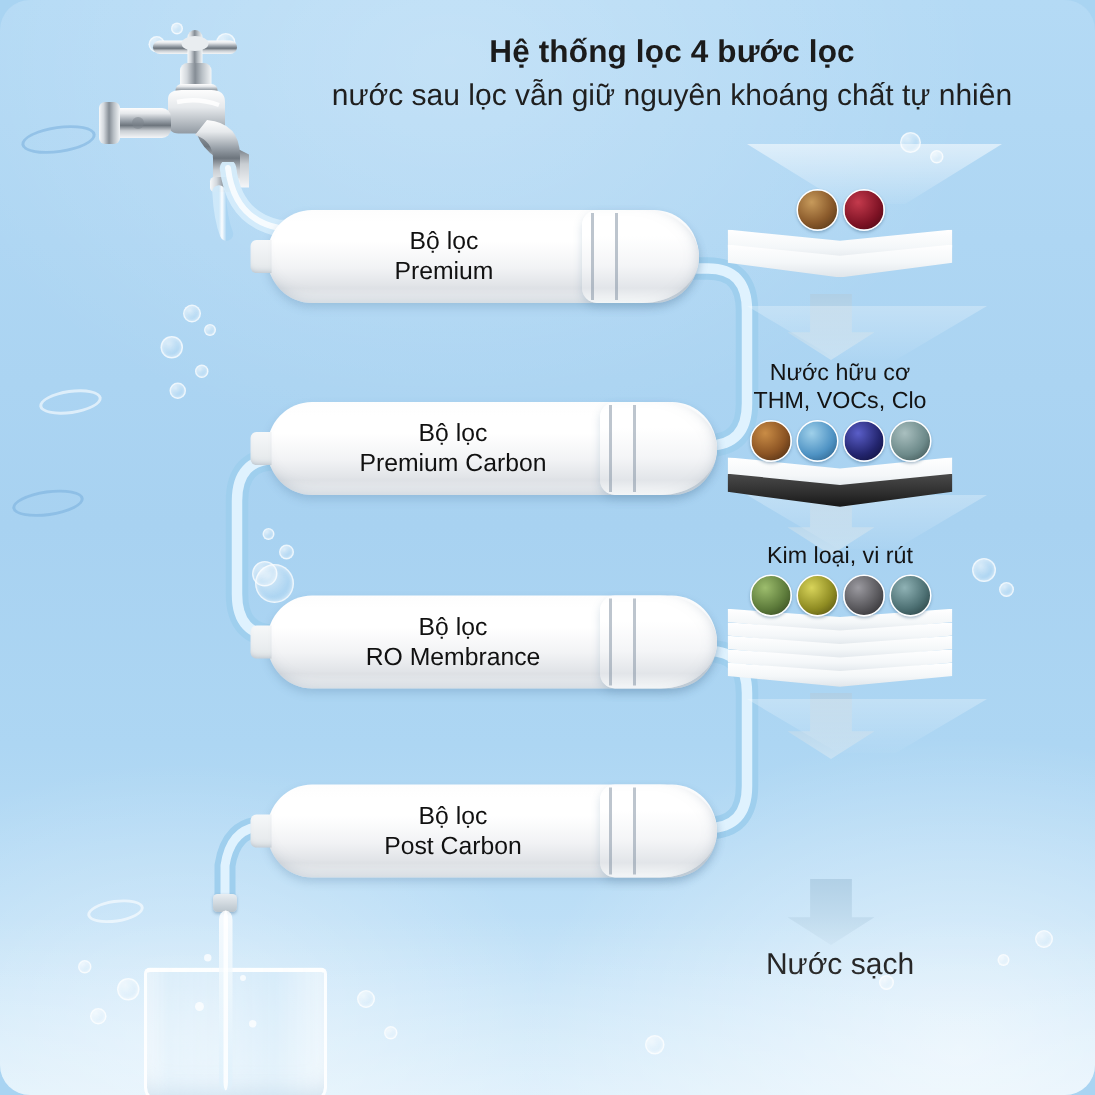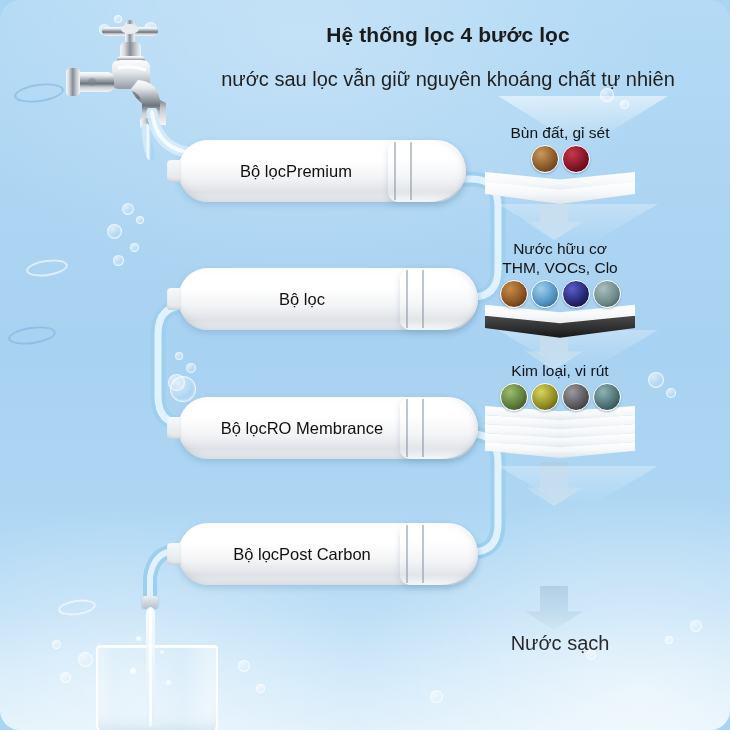--- a/index.html
+++ b/index.html
@@ -23,41 +23,41 @@
        border:1px solid rgba(255,255,255,.75);
        background:radial-gradient(circle at 34% 30%, rgba(255,255,255,.55), rgba(255,255,255,.05) 60%, rgba(255,255,255,.18));
        box-shadow:inset 0 0 3px rgba(255,255,255,.6);}
   .ring{position:absolute;border-radius:50%;border:2px solid rgba(120,175,220,.55);
         background:transparent;transform:rotate(-8deg);}
   .ring.t{border-color:rgba(255,255,255,.6);}
 
   
   .title-wrap{position:absolute;left:170px;top:22px;width:556px;text-align:center;}
   .t1{font-size:21px;font-weight:bold;color:#1b1b1b;letter-spacing:.1px;line-height:1.25;}
-  .t2{font-size:20px;color:#1f1f1f;line-height:1.3;margin-top:18px;}
+  .t2{font-size:20px;color:#1f1f1f;line-height:1.3;margin-top:3px;}
 
   
   .faucet{position:absolute;left:62px;top:18px;width:150px;height:150px;}
 
   
   .cart{position:absolute;height:62px;}
   .cart .body{
     position:absolute;left:0;top:0;width:100%;height:62px;border-radius:30px/31px;
     background:linear-gradient(180deg,#fdfdfd 0%,#ffffff 14%,#ffffff 34%,#f2f3f5 62%,#dfe2e6 84%,#f3f5f7 100%);
     box-shadow:0 3px 6px rgba(90,130,165,.28), inset 0 -7px 10px -7px rgba(120,140,160,.45);
   }
   .cart .cap{
     position:absolute;top:0;height:62px;width:78px;border-radius:10px 38px 38px 10px/10px 31px 31px 10px;
     background:linear-gradient(180deg,#ffffff 0%,#ffffff 28%,#f4f5f7 60%,#e2e5e9 84%,#f6f8f9 100%);
     box-shadow:0 3px 6px rgba(90,130,165,.25), inset -6px 0 10px -8px rgba(120,140,160,.5);
   }
   .groove{position:absolute;top:2px;height:58px;width:2px;background:rgba(135,150,165,.55);}
   .cart .label{
     position:absolute;left:0;top:0;width:100%;height:62px;
-    display:flex;flex-direction:row;align-items:center;justify-content:center;
+    display:flex;flex-direction:column;align-items:center;justify-content:center;
     font-size:16.5px;color:#111;line-height:1.22;text-align:center;
     padding-right:52px;box-sizing:border-box;pointer-events:none;
   }
   .nub{position:absolute;left:-11px;top:20px;width:14px;height:22px;border-radius:4px 0 0 4px;
        background:linear-gradient(180deg,#f6f8f9,#e3e7ea);box-shadow:inset 0 -3px 4px -3px rgba(110,130,150,.5);}
 
   
   .grp{position:absolute;width:210px;text-align:center;}
   .grp .cap-txt{font-size:15.5px;color:#131313;line-height:1.22;}
   .dots{display:flex;justify-content:center;gap:3px;margin-top:2px;position:relative;z-index:3;}
@@ -234,20 +234,21 @@
 
   <div class="cart" style="left:178px;top:268px;width:300px;">
     <div class="body"></div>
     <div class="nub"></div>
     <div class="cap" style="left:222px;">
       <div class="groove" style="left:6px;"></div>
       <div class="groove" style="left:22px;"></div>
     </div>
     <div class="label">
       <span>Bộ lọc</span>
+      <span>Premium Carbon</span>
     </div>
   </div>
 
   <div class="cart" style="left:178px;top:397px;width:300px;">
     <div class="body"></div>
     <div class="nub"></div>
     <div class="cap" style="left:222px;">
       <div class="groove" style="left:6px;"></div>
       <div class="groove" style="left:22px;"></div>
     </div>
@@ -273,21 +274,20 @@
   <div class="funnel" style="left:498px;top:96px;width:170px;height:40px;"></div>
   <div class="arrow" style="left:525px;top:196px;"></div>
   <div class="funnel" style="left:498px;top:204px;width:160px;height:36px;opacity:.5;"></div>
   <div class="arrow" style="left:525px;top:326px;"></div>
   <div class="funnel" style="left:498px;top:330px;width:160px;height:36px;opacity:.5;"></div>
   <div class="arrow" style="left:525px;top:462px;"></div>
   <div class="funnel" style="left:498px;top:466px;width:160px;height:36px;opacity:.5;"></div>
   <div class="arrow" style="left:525px;top:586px;"></div>
 
   <div class="grp" style="left:455px;top:124px;">
-    <div class="cap-txt">Bùn đất, gỉ sét</div>
     <div class="dots">
       <div class="dot" style="background:radial-gradient(circle at 35% 30%,#c79a5b,#8a5a2b 55%,#4a2f13);"></div>
       <div class="dot" style="background:radial-gradient(circle at 35% 30%,#c43a4c,#7d1224 60%,#400610);"></div>
     </div>
     <div class="sheet-wrap">
       <div class="sheet" style="top:4px;">
           <div class="chev"></div>
         </div>
       <div class="sheet" style="top:14px;">
           <div class="chev"></div>

